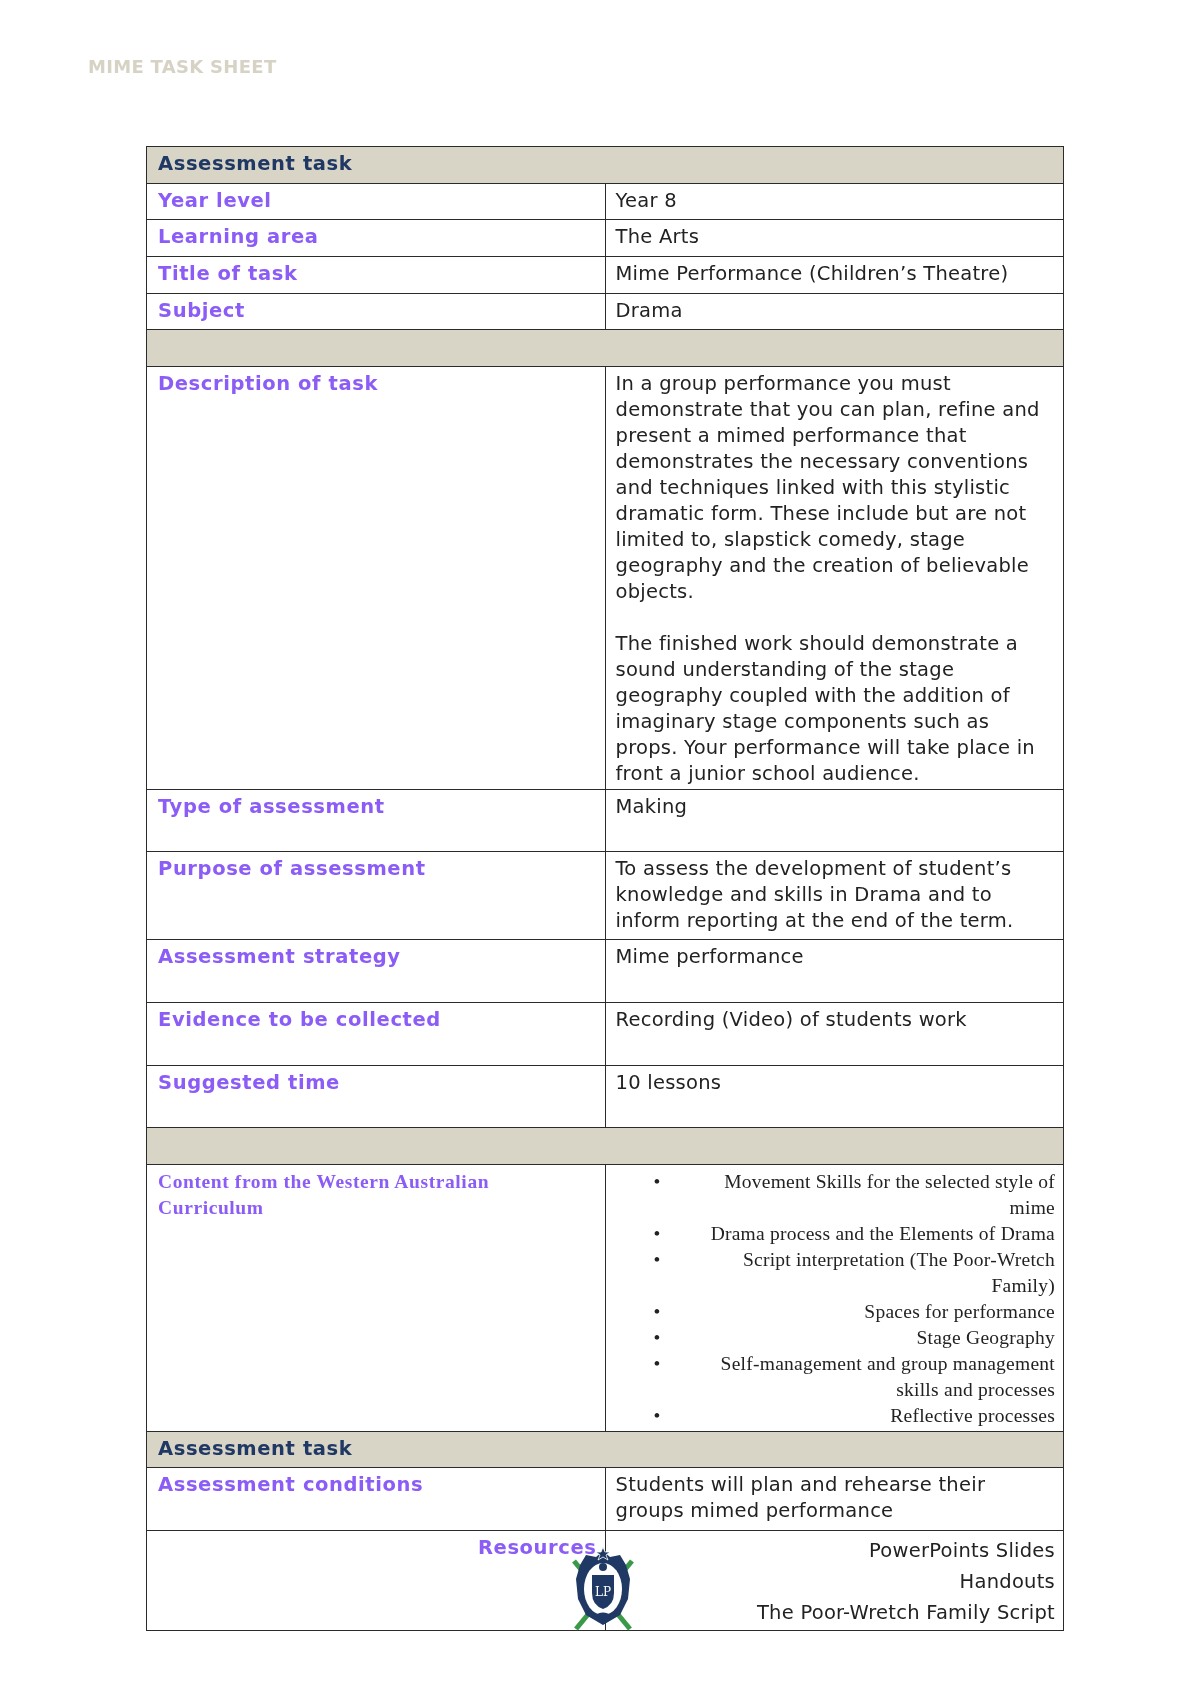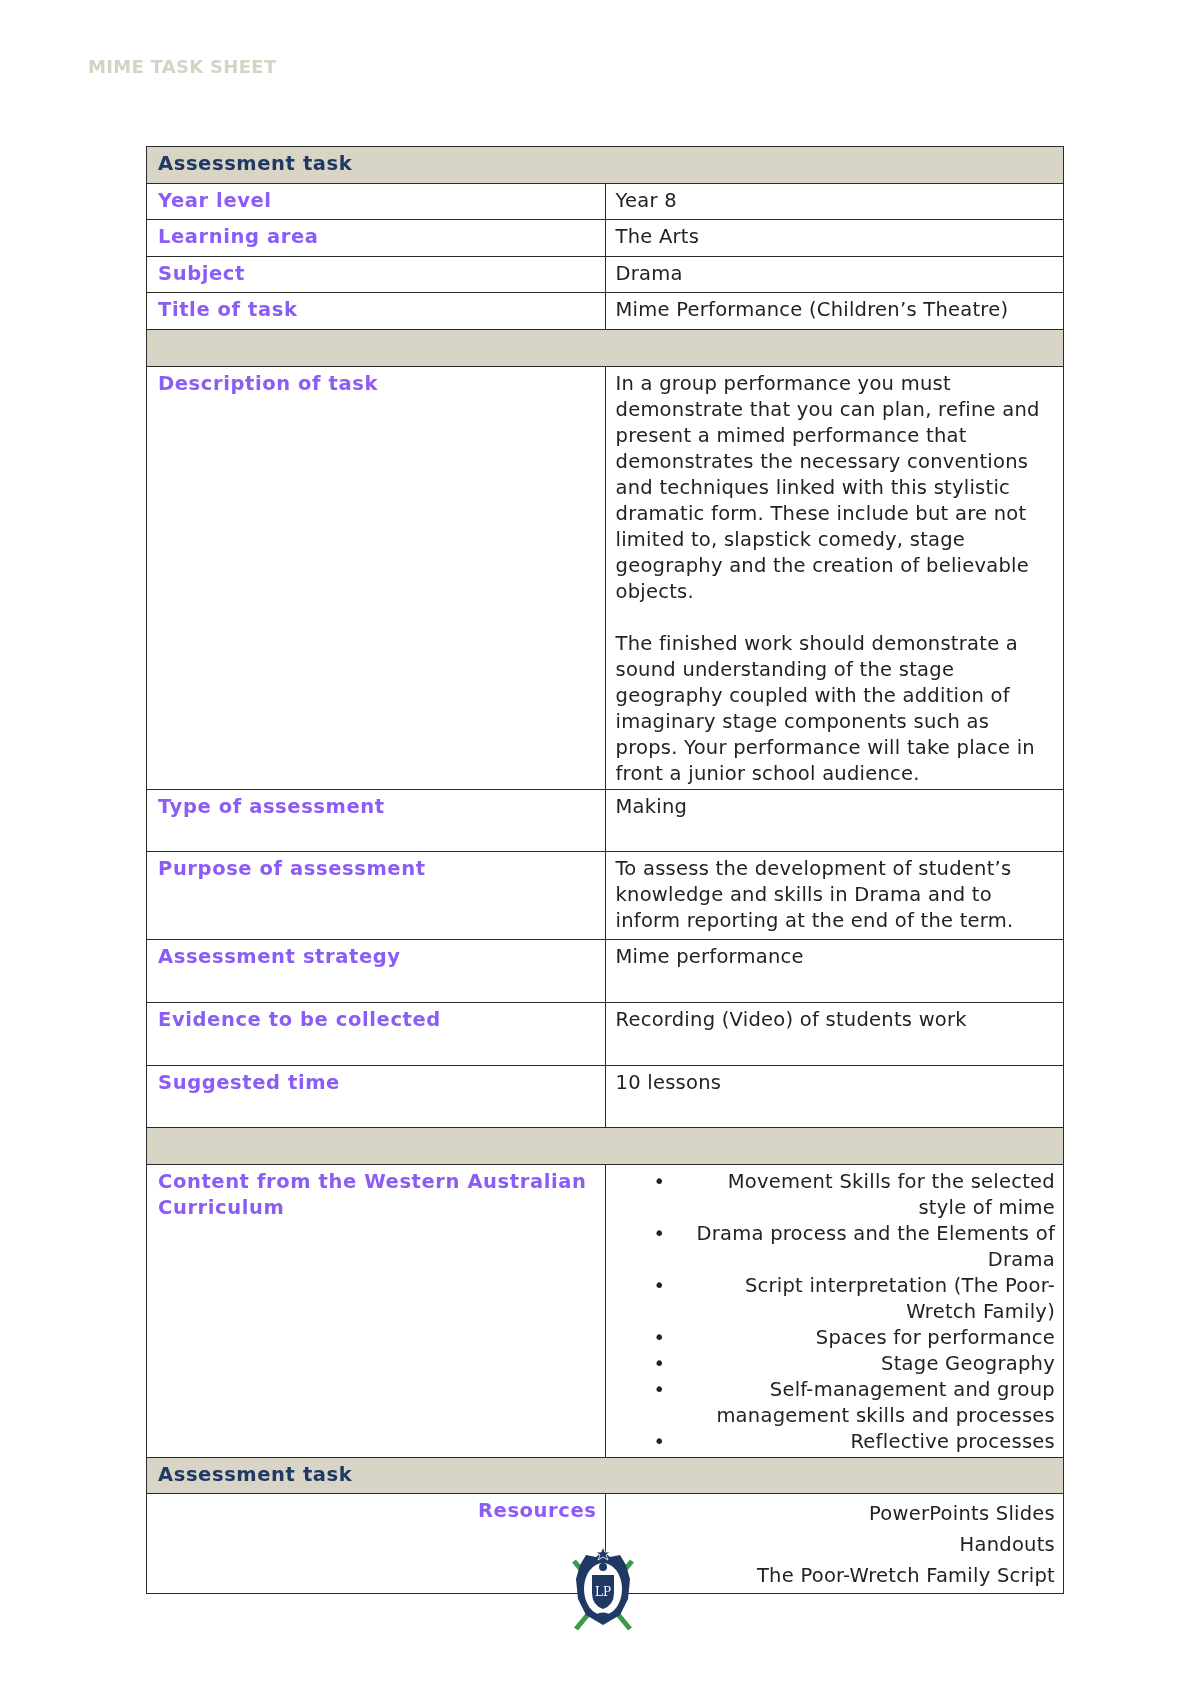--- a/index.html
+++ b/index.html
@@ -33,27 +33,27 @@
     <td colspan="2">Assessment task</td>
   </tr>
   <tr style="height:36px;">
     <td class="label">Year level</td>
     <td class="value">Year 8</td>
   </tr>
   <tr style="height:37px;margin-top:48px;">
     <td class="label">Learning area</td>
     <td class="value">The Arts</td>
   </tr>
+  <tr style="height:37px;">
+    <td class="label">Title of task</td>
+    <td class="value">Mime Performance (Children’s Theatre)</td>
+  </tr>
   <tr style="height:36px;">
     <td class="label">Subject</td>
     <td class="value">Drama</td>
-  </tr>
-  <tr style="height:37px;">
-    <td class="label">Title of task</td>
-    <td class="value">Mime Performance (Children’s Theatre)</td>
   </tr>
   <tr class="shade" style="height:37px;">
     <td colspan="2"></td>
   </tr>
   <tr style="height:339px;">
     <td class="label">Description of task</td>
     <td class="value">
       <p class="para">In a group performance you must demonstrate that you can plan, refine and present a mimed performance that demonstrates the necessary conventions and techniques linked with this stylistic dramatic form. These include but are not limited to, slapstick comedy, stage geography and the creation of believable objects.</p>
       <p class="para">The finished work should demonstrate a sound understanding of the stage geography coupled with the addition of imaginary stage components such as props. Your performance will take place in front a junior school audience.</p>
     </td>
@@ -74,36 +74,40 @@
     <td class="label">Evidence to be collected</td>
     <td class="value">Recording (Video) of students work</td>
   </tr>
   <tr style="height:62px;">
     <td class="label">Suggested time</td>
     <td class="value">10 lessons</td>
   </tr>
   <tr class="shade" style="height:37px;">
     <td colspan="2"></td>
   </tr>
-  <tr style="height:214px;">
+  <tr style="height:214px;font-family:Liberation Serif, serif;">
     <td class="label">Content from the Western Australian Curriculum</td>
     <td class="value">
       <ul class="bullets">
         <li>Movement Skills for the selected style of mime</li>
         <li>Drama process and the Elements of Drama</li>
         <li>Script interpretation (The Poor-Wretch Family)</li>
         <li>Spaces for performance</li>
         <li>Stage Geography</li>
         <li>Self-management and group management skills and processes</li>
         <li>Reflective processes</li>
       </ul>
     </td>
   </tr>
   <tr class="header" style="height:36px;">
     <td colspan="2">Assessment task</td>
+  </tr>
+  <tr style="height:63px;">
+    <td class="label">Assessment conditions</td>
+    <td class="value">Students will plan and rehearse their groups mimed performance</td>
   </tr>
   <tr style="height:98px;text-align:right;">
     <td class="label">Resources</td>
     <td class="value">
       <div class="res-item">PowerPoints Slides</div>
       <div class="res-item">Handouts</div>
       <div class="res-item">The Poor-Wretch Family Script</div>
     </td>
   </tr>
 </tbody>

